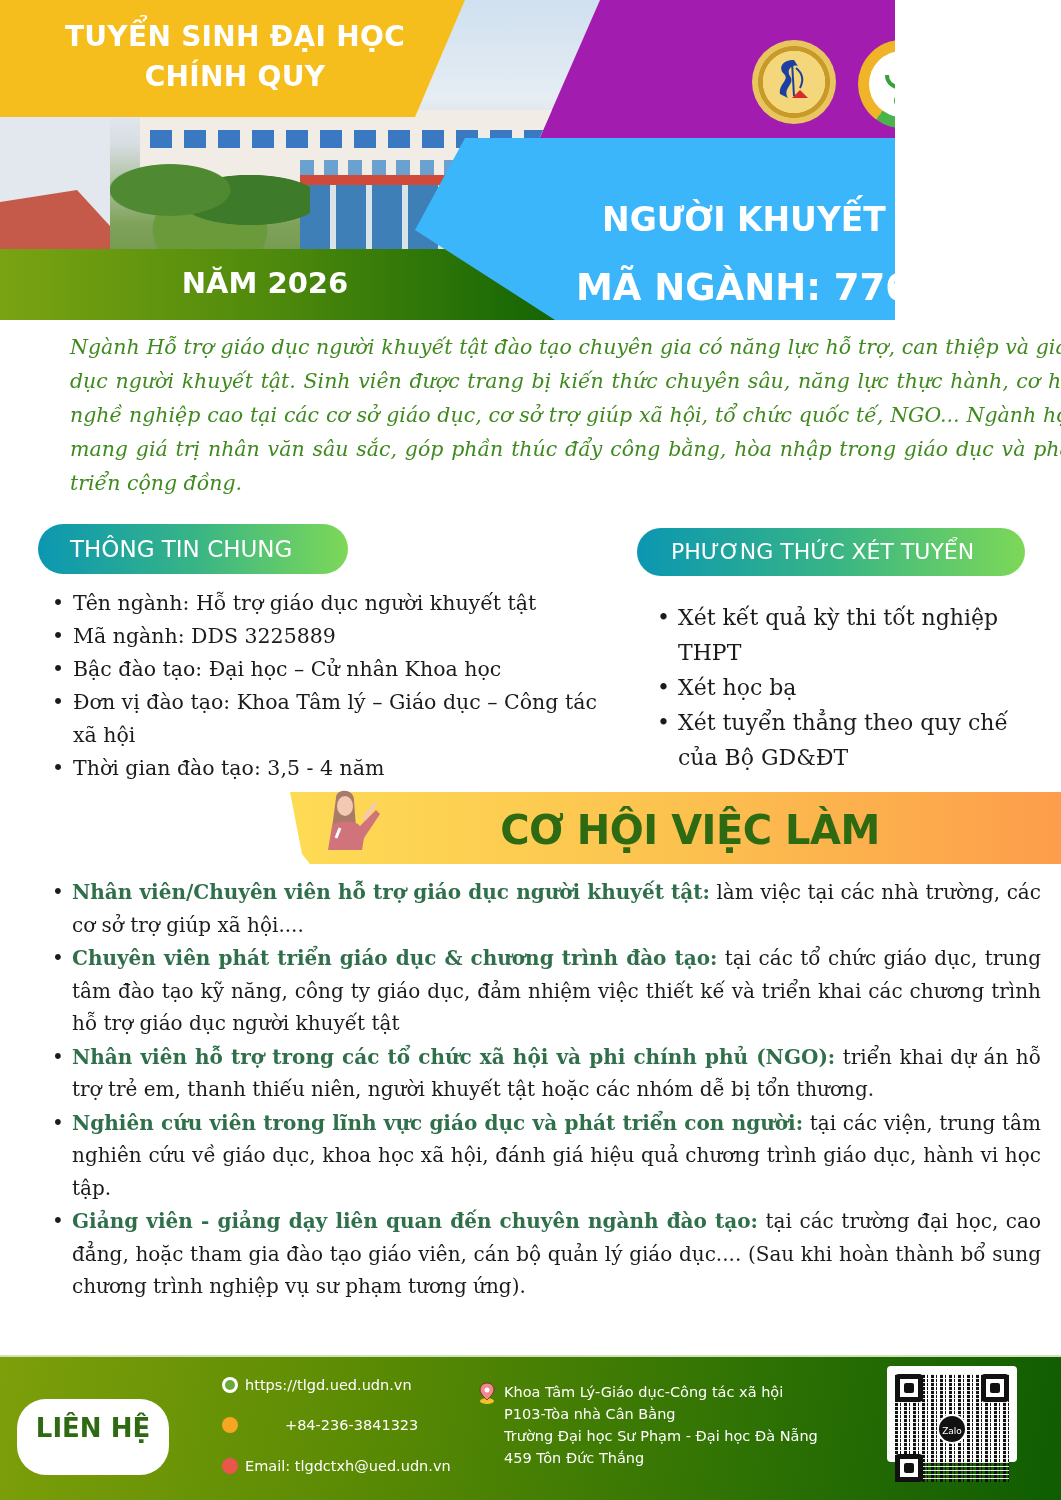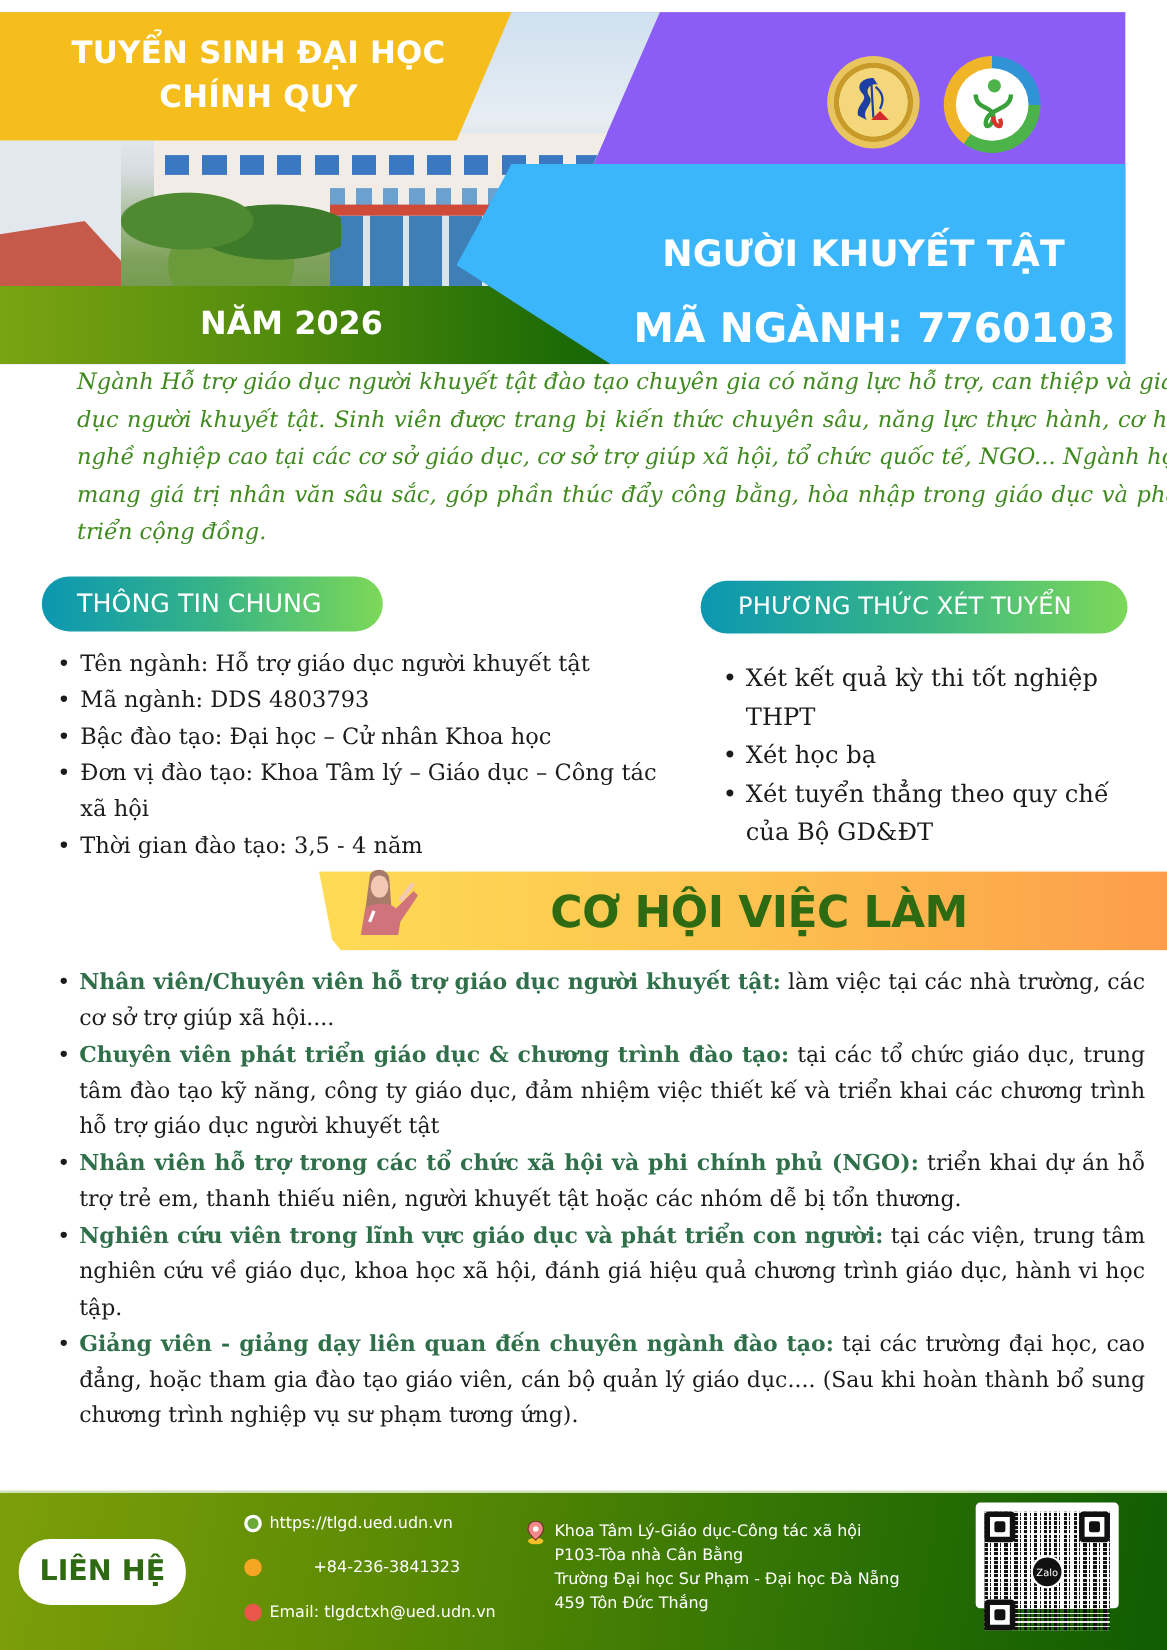--- a/index.html
+++ b/index.html
@@ -1,20 +1,20 @@
 <!DOCTYPE html>
 <html><head>
 <meta charset="utf-8">
 <style>
   * { box-sizing: border-box; margin: 0; padding: 0; }
   html, body { width: 1061px; height: 1500px; background: #ffffff; overflow: hidden; }
   body { position: relative; font-family: "DejaVu Sans", sans-serif; }
 
   
-  .header { position: absolute; left: 0; top: 11px; width: 1023px; height: 320px; overflow: hidden; background: #8b5cf6; }
+  .header { position: absolute; left: 0; top: 0; width: 895px; height: 320px; overflow: hidden; background: #a21caf; }
   .photo {
     position: absolute; left: 0; top: 0; width: 600px; height: 320px;
     background:
       linear-gradient(180deg, rgba(0,0,0,0) 0%, rgba(0,0,0,0) 100%),
       linear-gradient(180deg, #cfe0f0 0%, #e6edf3 30%, #d8dde2 45%, #7fa25a 70%, #5b8a3a 100%);
     clip-path: polygon(0 0, 600px 0, 600px 0, 600px 0, 0 320px);
     clip-path: polygon(0 0, 600px 0, 460px 320px, 0 320px);
   }
   .bldg { position: absolute; background: #eef1f4; }
   .bldg-main { left: 140px; top: 110px; width: 460px; height: 90px; background: #f1ece6; }
@@ -108,21 +108,21 @@
   .career-list li::before { content: "•"; position: absolute; left: 4px; top: 0; }
   .career-list .role { color: #2f6f4a; font-weight: bold; }
 
   
   .footer {
     position: absolute; left: 0; top: 1355px; width: 1061px; height: 145px;
     background: linear-gradient(100deg, #7d9f0a 0%, #5a8a04 35%, #2f7204 70%, #0f5c02 100%);
     border-top: 2px solid #cfe2b8;
   }
   .contact-btn {
-    position: absolute; left: 17px; top: 42px; width: 152px; height: 60px; border-radius: 29px; background: #ffffff;
+    position: absolute; left: 17px; top: 42px; width: 152px; height: 76px; border-radius: 29px; background: #ffffff;
     color: #2e6a12; font-weight: bold; font-size: 26px; text-align: center; line-height: 58px;
   }
   .contact-line { position: absolute; left: 222px; color: #ffffff; font-family: "DejaVu Sans", sans-serif; font-size: 14.5px; display: flex; align-items: center; }
   .contact-line .ic { width: 16px; height: 16px; border-radius: 50%; margin-right: 7px; display: inline-block; position: relative; }
   .cl-web { top: 20px; }
   .cl-phone { top: 60px; gap: 40px; }
   .cl-mail { top: 101px; }
   .ic-web { background: #ffffff; }
   .ic-web::after { content: ""; position: absolute; left: 3px; top: 3px; width: 10px; height: 10px; border-radius: 50%; background: #6aa83a; }
   .ic-phone { background: #f5a623; }
@@ -188,21 +188,21 @@
       </svg>
     </div>
   </div>
 </div>
 
 <p class="intro">Ngành  Hỗ trợ giáo dục người khuyết tật đào tạo chuyên gia có năng lực hỗ trợ, can thiệp và giáo dục người khuyết tật. Sinh viên được trang bị kiến thức chuyên sâu, năng lực thực hành, cơ hội nghề nghiệp cao tại các cơ sở giáo dục, cơ sở trợ giúp xã hội, tổ chức quốc tế, NGO... Ngành học mang giá trị nhân văn sâu sắc, góp phần thúc đẩy công bằng, hòa nhập trong giáo dục và phát triển cộng đồng.</p>
 
 <div class="pill pill-general">THÔNG TIN CHUNG</div>
 <ul class="blist general-list">
   <li>Tên ngành: Hỗ trợ giáo dục người khuyết tật</li>
-  <li>Mã ngành: DDS 4803793</li>
+  <li>Mã ngành: DDS 3225889</li>
   <li>Bậc đào tạo: Đại học – Cử nhân Khoa học</li>
   <li>Đơn vị đào tạo: Khoa Tâm lý – Giáo dục – Công tác xã hội</li>
   <li>Thời gian đào tạo: 3,5 - 4 năm</li>
 </ul>
 
 <div class="pill pill-admission">PHƯƠNG THỨC XÉT TUYỂN</div>
 <ul class="blist admission-list">
   <li>Xét kết quả kỳ thi tốt nghiệp THPT</li>
   <li>Xét học bạ</li>
   <li>Xét tuyển thẳng theo quy chế của Bộ GD&amp;ĐT</li>

